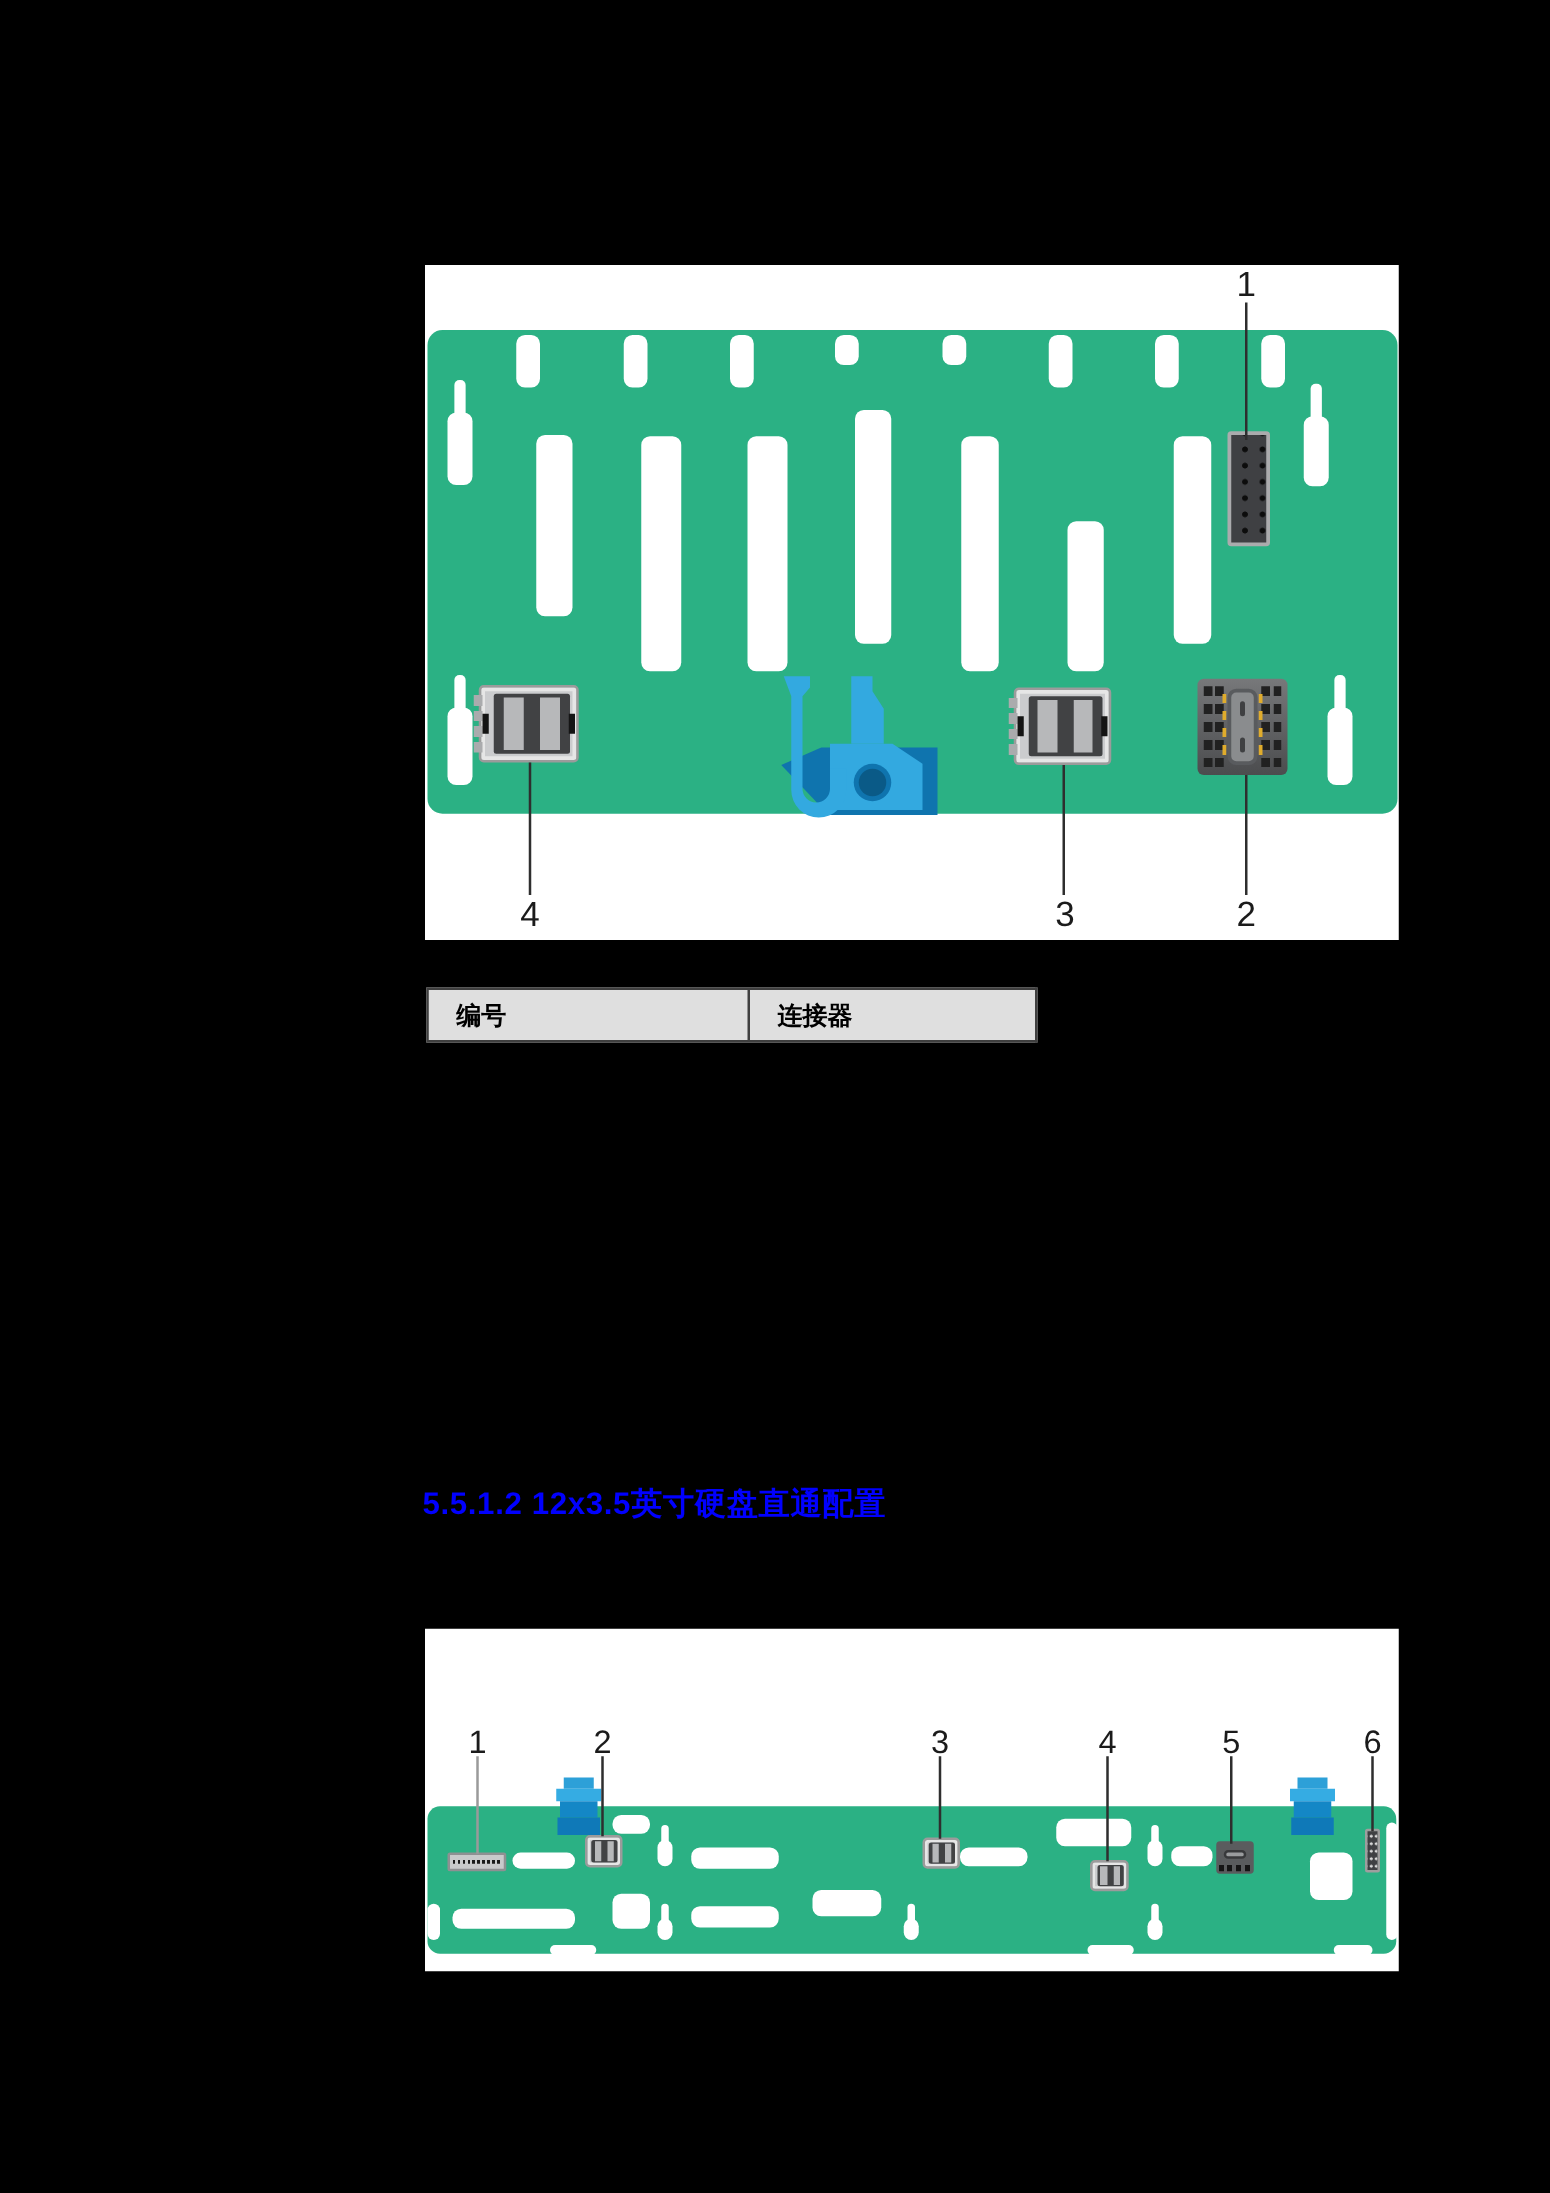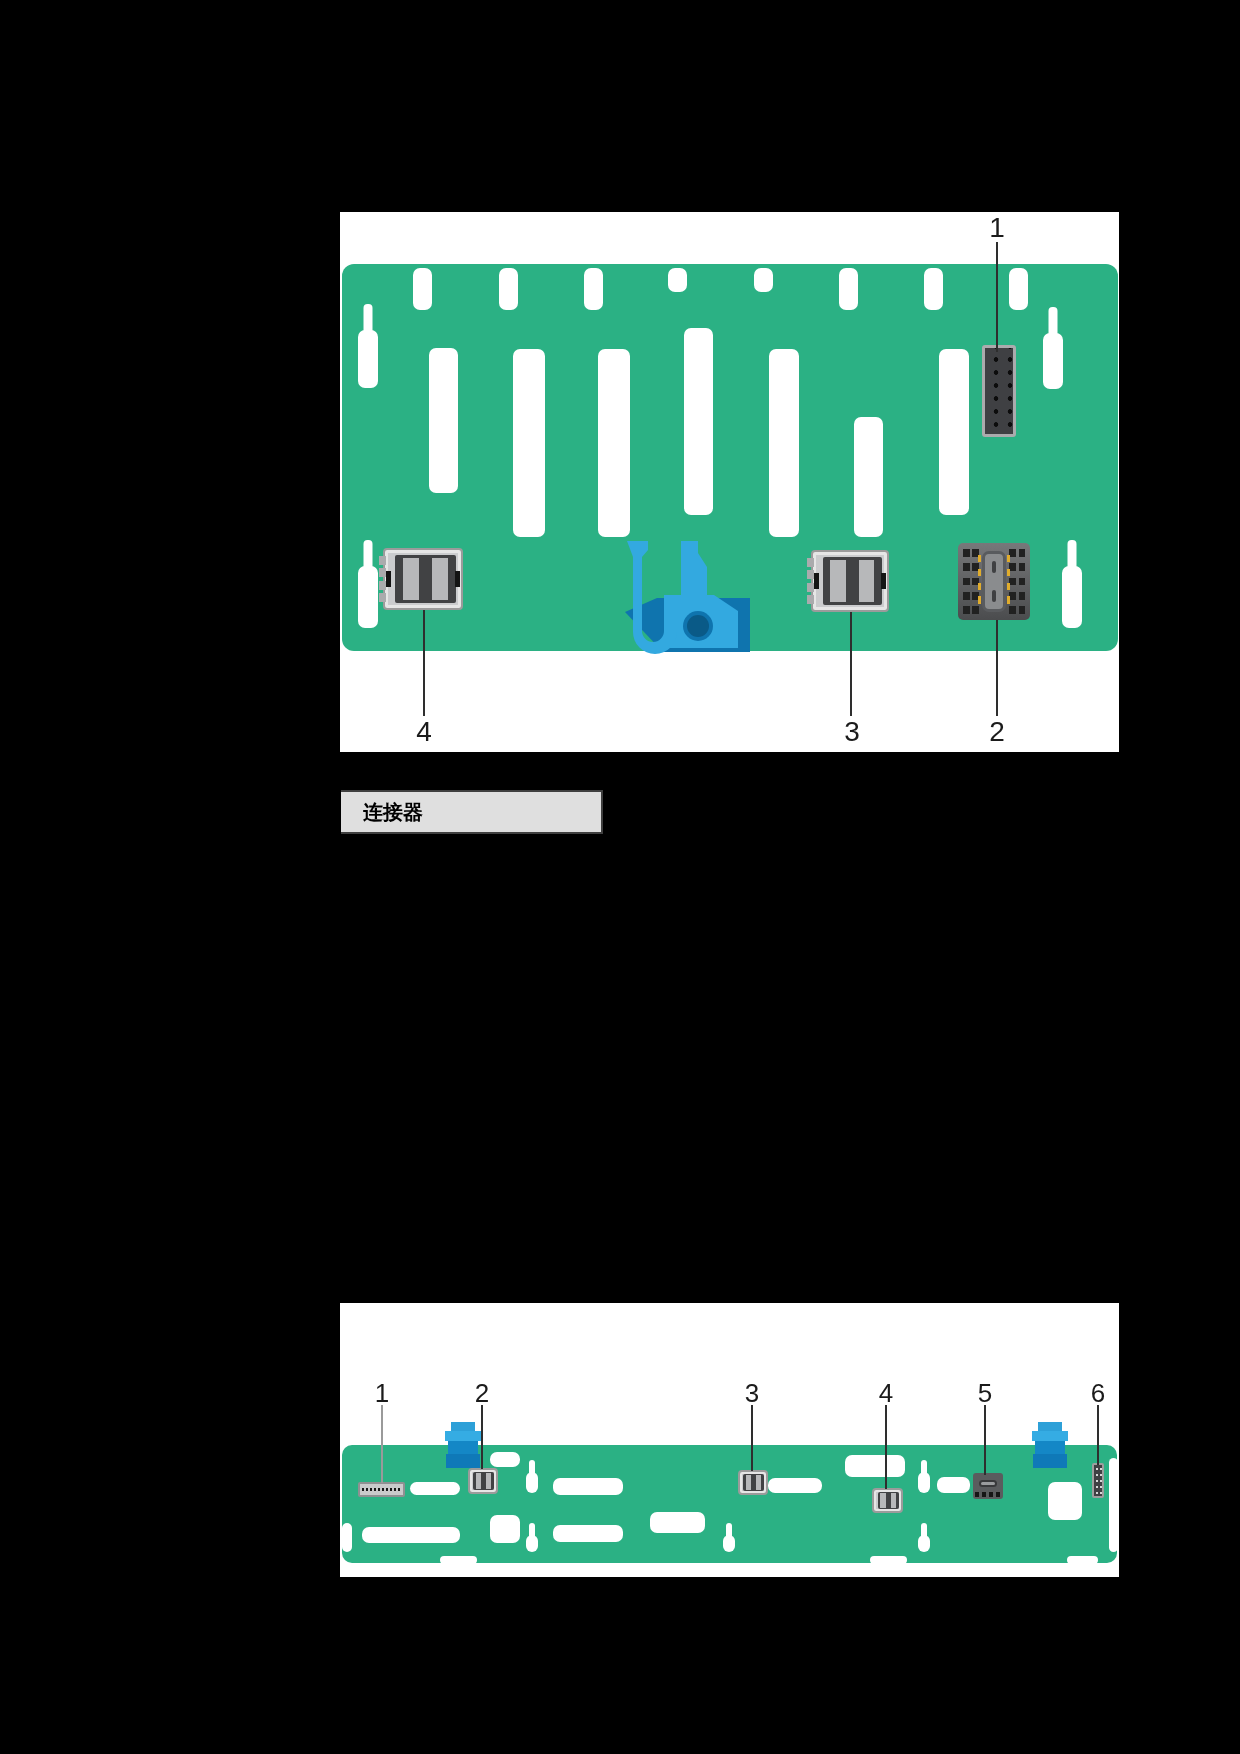--- a/index.html
+++ b/index.html
@@ -143,23 +143,25 @@
 
     <div class="lead" style="left:83px;top:398px;height:106px;"></div>
     <div class="callout" style="left:84px;top:506px;">4</div>
     <div class="lead" style="left:510px;top:400px;height:104px;"></div>
     <div class="callout" style="left:512px;top:506px;">3</div>
     <div class="lead" style="left:656px;top:408px;height:96px;"></div>
     <div class="callout" style="left:657px;top:506px;">2</div>
   </div>
 
   <div class="tbl">
-    <div class="th c2" style="width:262px;">连接器</div>
+    <div class="th c1" style="width:259px;">编号</div>
+    <div class="th c2" style="width:230px;">连接器</div>
   </div>
 
+  <div class="h3">5.5.1.2 12x3.5英寸硬盘直通配置</div>
 
   <div class="fig" style="left:340px;top:1303px;width:779px;height:274px;">
 
     <div class="callout" style="left:42px;top:76px;font-size:26px;">1</div>
     <div class="callout" style="left:142px;top:76px;font-size:26px;">2</div>
     <div class="callout" style="left:412px;top:76px;font-size:26px;">3</div>
     <div class="callout" style="left:546px;top:76px;font-size:26px;">4</div>
     <div class="callout" style="left:645px;top:76px;font-size:26px;">5</div>
     <div class="callout" style="left:758px;top:76px;font-size:26px;">6</div>
 

